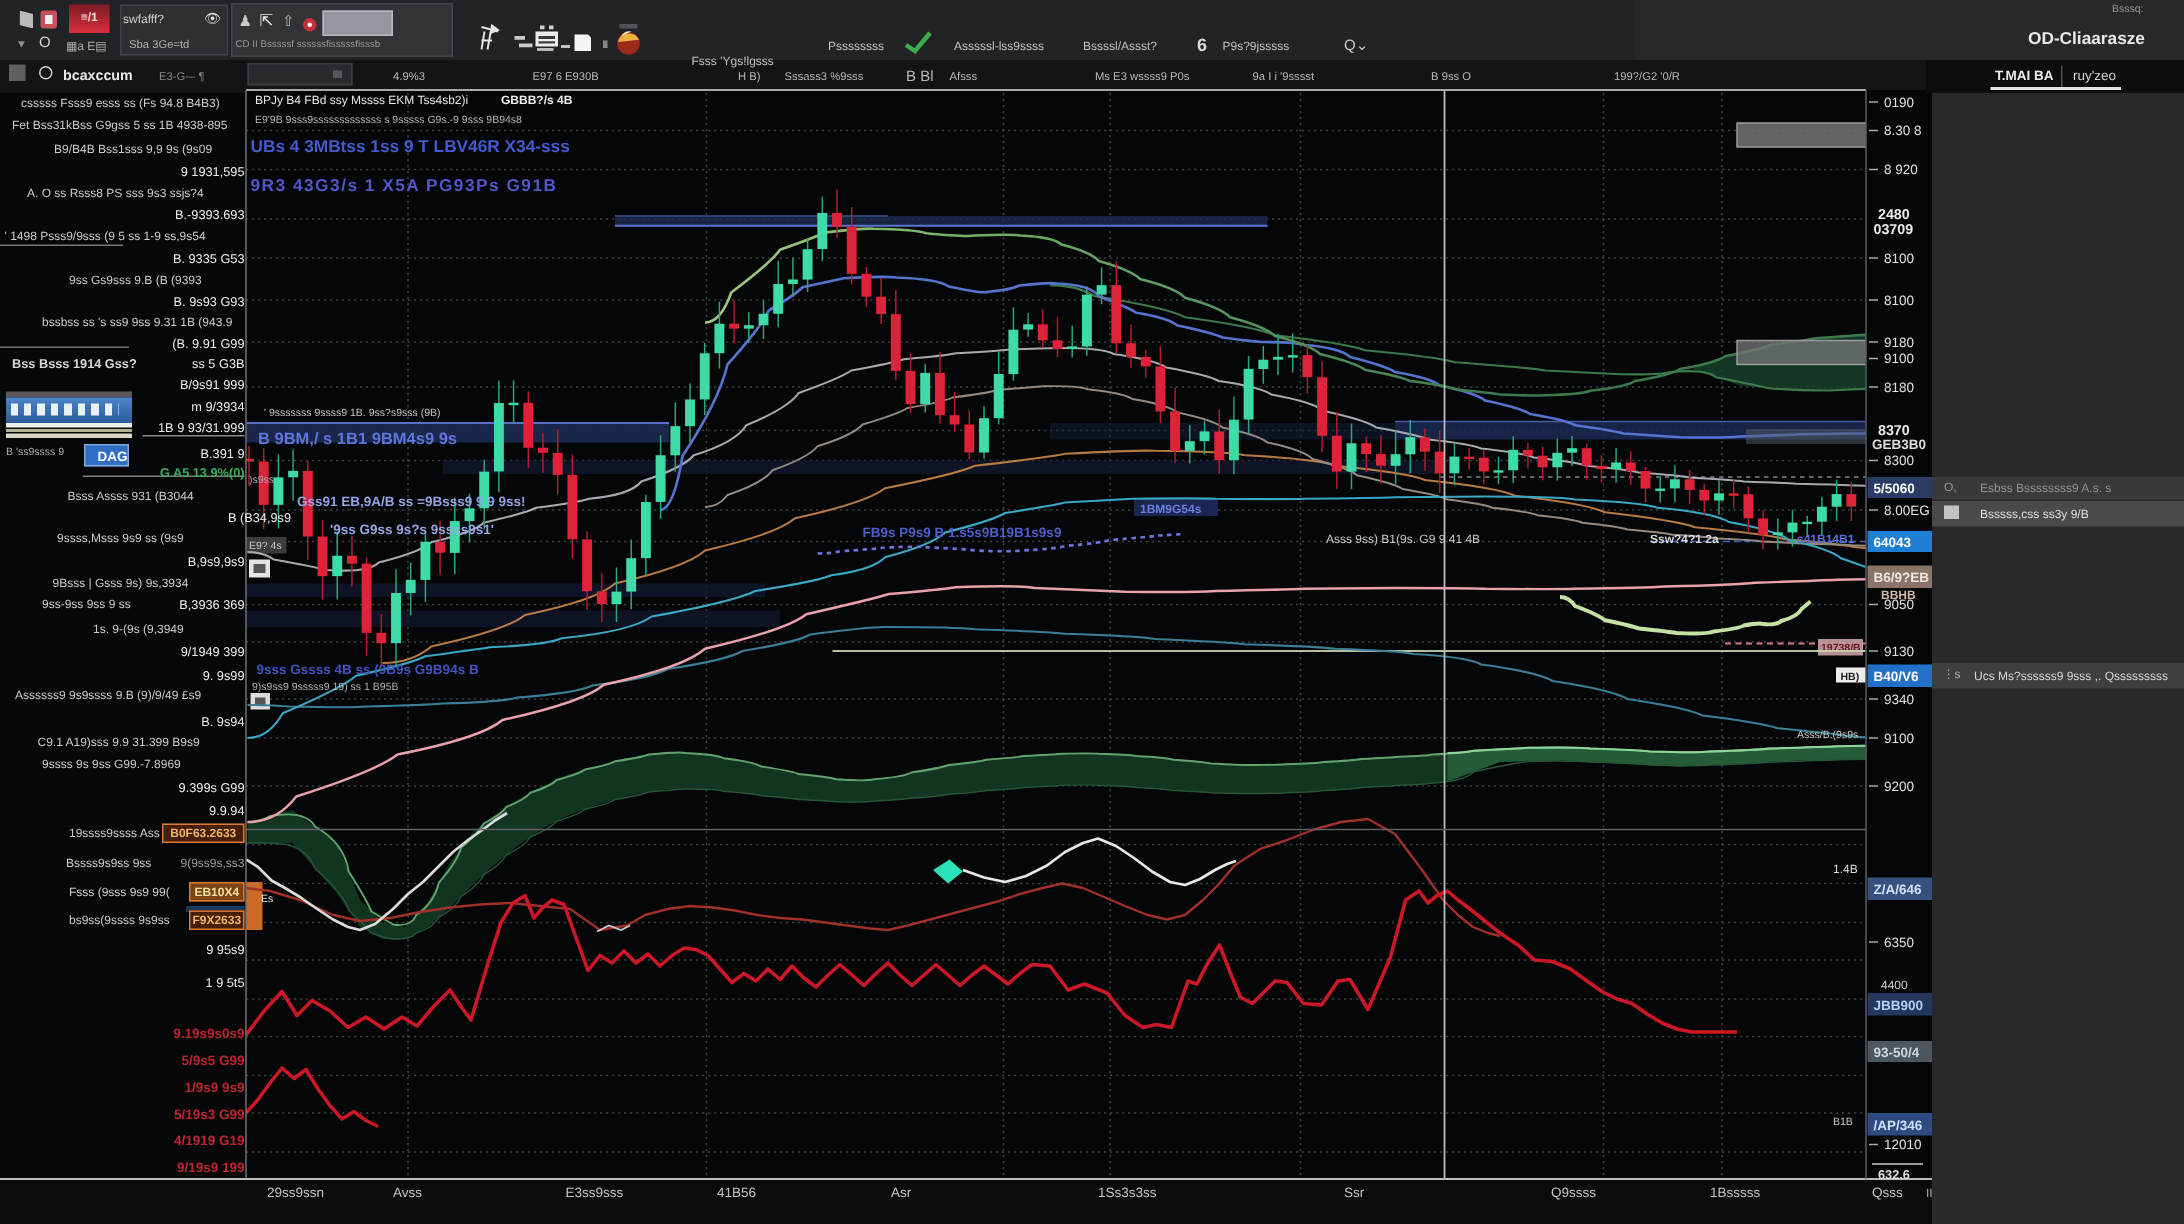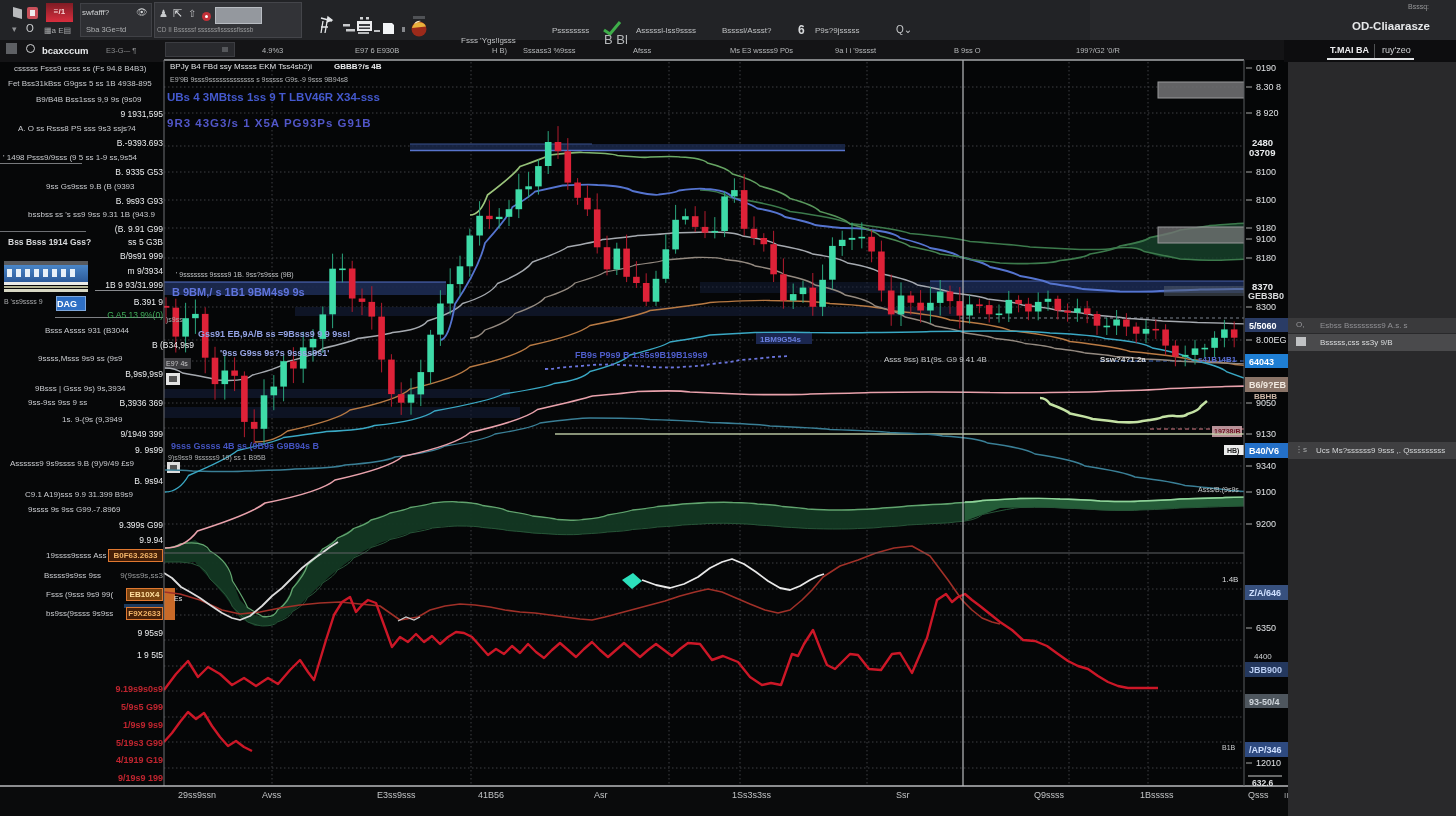--- a/index.html
+++ b/index.html
@@ -4,21 +4,21 @@
 body { width:1456px; height:816px; background:#060708; overflow:hidden; position:relative;
   font-family:"Liberation Sans", sans-serif; }
 .t7 { font-size:7px; } .t8 { font-size:8px; } .t8b { font-size:8px; font-weight:bold; }
 .t9b { font-size:9px; font-weight:bold; }
 svg text { font-family:"Liberation Sans", sans-serif; }
 .sl { position:absolute; font-size:8px; color:#caccd0; white-space:nowrap; }
 .sl7 { position:absolute; font-size:7px; color:#aaacae; white-space:nowrap; }
 .slb { position:absolute; font-size:8.5px; color:#d6d8da; font-weight:bold; white-space:nowrap; }
 .sn { position:absolute; font-size:8.5px; color:#eceef0; white-space:nowrap; }
 .sn7 { position:absolute; font-size:8px; color:#9a9c9e; white-space:nowrap; }
-.sg { position:absolute; font-size:8.5px; color:#3fae5a; font-weight:normal; white-space:nowrap; }
+.sg { position:absolute; font-size:8.5px; color:#3fae5a; font-weight:bold; white-space:nowrap; }
 .sr { position:absolute; font-size:9px; color:#c0252f; font-weight:bold; white-space:nowrap; }
 .obox { position:absolute; height:13px; background:#451f08; border:1.5px solid #e07830; color:#f2b468;
   font-size:8px; font-weight:bold; text-align:center; line-height:11px; }
 </style></head><body>
 <div style="position:absolute;left:0;top:0;width:1456px;height:40px;background:#222326"></div>
 <div style="position:absolute;left:1090px;top:0;width:366px;height:40px;background:#27282b"></div>
 <div style="position:absolute;left:0;top:40px;width:1456px;height:22px;background:#141416"></div>
 <div style="position:absolute;left:0;top:62px;width:164px;height:724px;background:#060708"></div>
 <div style="position:absolute;left:1288px;top:62px;width:168px;height:754px;background:#29292b"></div>
 <div style="position:absolute;left:0;top:786px;width:1288px;height:30px;background:#0a0b0c"></div>
@@ -493,21 +493,21 @@
 <div style="position:absolute;left:6px;top:43px;width:11px;height:11px;background:#5e6064"></div>
 <div style="position:absolute;left:26px;top:44px;width:9px;height:9px;border:1.5px solid #cfd1d3;border-radius:50%"></div>
 <div style="position:absolute;left:42px;top:45px;font-size:9.5px;color:#e8eaec;font-weight:bold;white-space:nowrap">bcaxccum</div>
 <div style="position:absolute;left:106px;top:46px;font-size:7.5px;color:#88898b;white-space:nowrap">E3-G-–  ¶</div>
 <div style="position:absolute;left:165px;top:42px;width:70px;height:15px;background:#292a2e;border:1px solid #3c3d42"></div>
 <div style="position:absolute;left:222px;top:47px;width:6px;height:5px;background:#55575b"></div>
 <div style="position:absolute;left:262px;top:46px;font-size:7.5px;color:#b6b8ba;white-space:nowrap">4.9%3</div>
 <div style="position:absolute;left:355px;top:46px;font-size:7.5px;color:#b6b8ba;white-space:nowrap">E97 6 E930B</div>
 <div style="position:absolute;left:492px;top:46px;font-size:7.5px;color:#b6b8ba;white-space:nowrap">H B)</div>
 <div style="position:absolute;left:523px;top:46px;font-size:7.5px;color:#b6b8ba;white-space:nowrap">Sssass3 %9sss</div>
-<div style="position:absolute;left:604px;top:32px;font-size:13px;color:#b6b8ba;white-space:nowrap">B Bl</div>
+<div style="position:absolute;left:604px;top:46px;font-size:10px;color:#b6b8ba;white-space:nowrap">B Bl</div>
 <div style="position:absolute;left:633px;top:46px;font-size:7.5px;color:#b6b8ba;white-space:nowrap">Afsss</div>
 <div style="position:absolute;left:730px;top:46px;font-size:7.5px;color:#b6b8ba;white-space:nowrap">Ms E3 wssss9 P0s</div>
 <div style="position:absolute;left:835px;top:46px;font-size:7.5px;color:#b6b8ba;white-space:nowrap">9a I i '9sssst</div>
 <div style="position:absolute;left:954px;top:46px;font-size:7.5px;color:#b6b8ba;white-space:nowrap">B 9ss O</div>
 <div style="position:absolute;left:1076px;top:46px;font-size:7.5px;color:#b6b8ba;white-space:nowrap">199?/G2 '0/R</div>
 <div class="sl" style="left:14px;top:64px">csssss Fsss9 esss ss (Fs 94.8 B4B3)</div>
 <div class="sl" style="left:8px;top:79px">Fet Bss31kBss G9gss 5 ss 1B 4938-895</div>
 <div class="sl" style="left:36px;top:95px">B9/B4B Bss1sss 9,9 9s (9s09</div>
 <div class="sn" style="right:1293px;top:109px">9 1931,595</div>
 <div class="sl" style="left:18px;top:124px">A. O ss Rsss8 PS sss 9s3 ssjs?4</div>
@@ -527,21 +527,21 @@
 <div style="position:absolute;left:4px;top:265px;width:84px;height:17px;background:linear-gradient(180deg,#4a86c8,#2c5a9a)"></div>
 <div style="position:absolute;left:7px;top:269px;width:72px;height:8px;background:repeating-linear-gradient(90deg,#e8f0f8 0 5px,rgba(0,0,0,0) 5px 9px)"></div>
 <div style="position:absolute;left:4px;top:282px;width:84px;height:3px;background:#ecece8"></div>
 <div style="position:absolute;left:4px;top:286px;width:84px;height:2px;background:#b2b294"></div>
 <div style="position:absolute;left:4px;top:289px;width:84px;height:3px;background:#d8d8c4"></div>
 <div style="position:absolute;left:55px;top:317px;width:108px;height:1px;background:#7e8084"></div>
 <div class="sn" style="right:1293px;top:266px">m 9/3934</div>
 <div class="sn" style="right:1293px;top:280px">1B 9 93/31.999</div>
 <div style="position:absolute;left:95px;top:290px;width:68px;height:1px;background:#888a8e"></div>
 <div class="sl7" style="left:4px;top:298px">B 'ss9ssss 9</div>
-<div style="position:absolute;left:56px;top:296px;width:30px;height:15px;background:#2e6fc4;border:1px solid #7fa8dc;color:#fff;font-size:9px;font-weight:bold;text-align:left;line-height:15px">DAG</div>
+<div style="position:absolute;left:56px;top:296px;width:30px;height:15px;background:#2e6fc4;border:1px solid #7fa8dc;color:#fff;font-size:9px;font-weight:bold;text-align:right;line-height:15px">DAG</div>
 <div class="sn" style="right:1293px;top:297px">B.391 9</div>
 <div class="sg" style="right:1293px;top:310px">G A5 13 9%(0)</div>
 <div class="sl" style="left:45px;top:326px">Bsss Assss 931 (B3044</div>
 <div class="sn" style="right:1262px;top:340px">B (B34,9s9</div>
 <div class="sl" style="left:38px;top:354px">9ssss,Msss 9s9 ss (9s9</div>
 <div class="sn" style="right:1293px;top:369px">B,9s9,9s9</div>
 <div class="sl" style="left:35px;top:384px">9Bsss | Gsss 9s) 9s,3934</div>
 <div class="sl" style="left:28px;top:398px">9ss-9ss 9ss 9 ss</div>
 <div class="sn" style="right:1293px;top:398px">B,3936 369</div>
 <div class="sl" style="left:62px;top:415px">1s. 9-(9s (9,3949</div>

